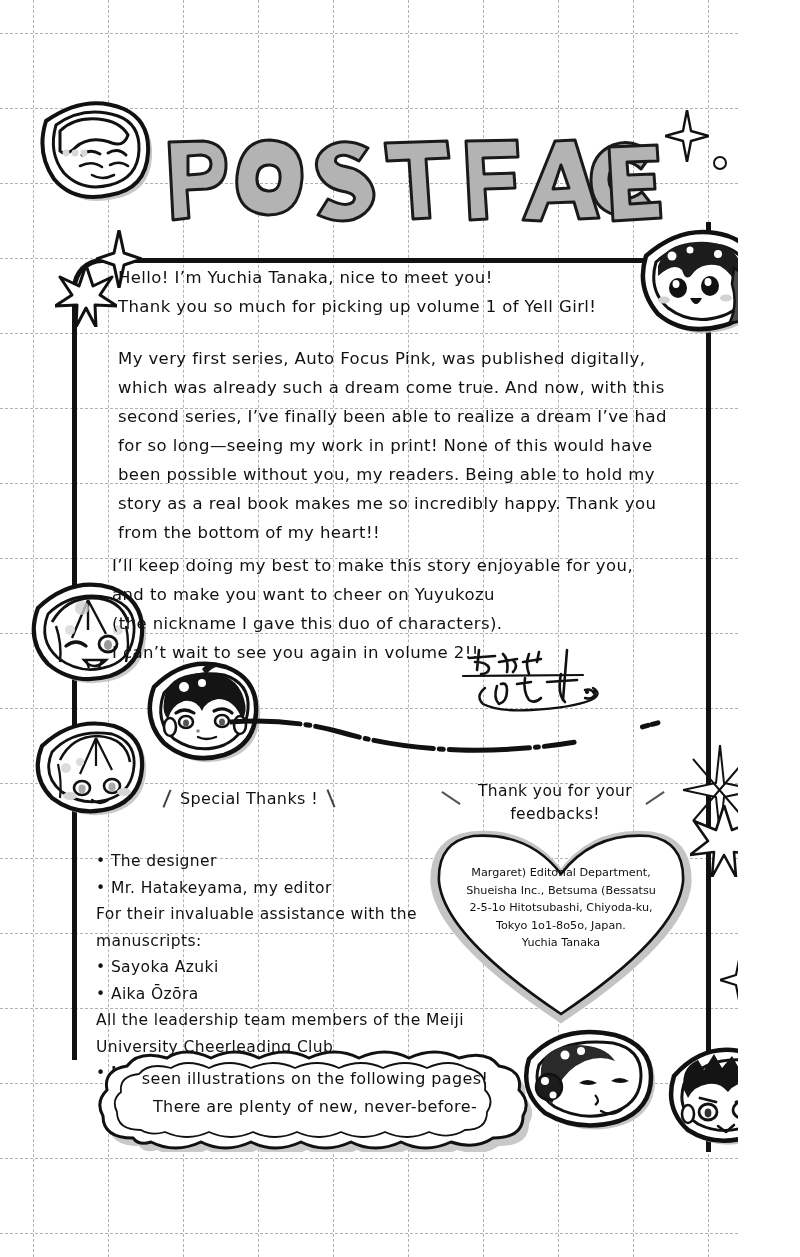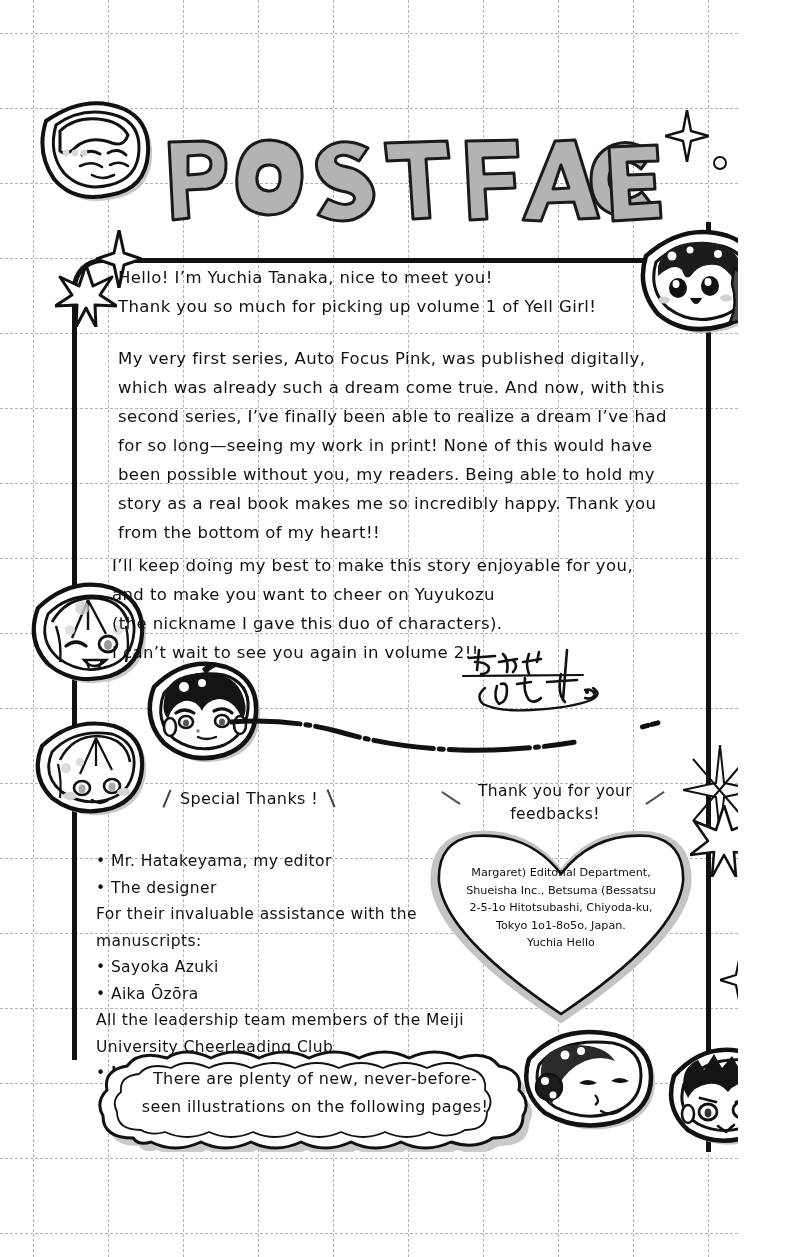--- a/index.html
+++ b/index.html
@@ -461,22 +461,22 @@
     </svg>
   </div>
 
   <div id="thanks-head" class="hand">
     <span class="slash"></span>
     <span>Special Thanks !</span>
     <span class="slash r"></span>
   </div>
 
   <div id="thanks-list" class="hand">
+    <div class="b">The designer</div>
     <div class="b">Mr. Hatakeyama, my editor</div>
-    <div class="b">The designer</div>
     <div class="p">For their invaluable assistance with the</div>
     <div class="p">manuscripts:</div>
     <div class="b">Sayoka Azuki</div>
     <div class="b">Aika Ōzōra</div>
     <div class="p">All the leadership team members of the Meiji</div>
     <div class="p">University Cheerleading Club</div>
     <div class="b">Meiji University – Cheerleading Festival 2024</div>
   </div>
 
   <div id="fb-head" class="hand">
@@ -490,21 +490,21 @@
     <svg width="272" height="198" viewBox="0 0 272 198">
       <path d="M136 192 Q16 112 10 58 Q8 16 46 10 Q104 4 136 50 Q168 4 226 10 Q264 16 262 58 Q256 112 136 192 Z" fill="none" stroke="#c4c4c4" stroke-width="9"></path>
       <path d="M136 188 Q20 110 14 56 Q12 16 48 10 Q104 6 136 48 Q168 6 224 10 Q260 16 258 56 Q252 110 136 188 Z" fill="#fff" stroke="#111" stroke-width="2.6"></path>
     </svg>
   </div>
   <div id="heart-text" class="hand">
     <div>Margaret) Editorial Department,</div>
     <div>Shueisha Inc., Betsuma (Bessatsu</div>
     <div>2-5-1o Hitotsubashi, Chiyoda-ku,</div>
     <div>Tokyo 1o1-8o5o, Japan.</div>
-    <div>Yuchia Hello</div>
+    <div>Yuchia Tanaka</div>
   </div>
 
   <div id="cloud">
     <svg width="440" height="106" viewBox="0 0 440 106">
       <path d="M38 92 Q8 92 8 70 Q0 56 12 44 Q8 24 32 20 Q44 4 72 12 Q90 0 116 12
                Q140 0 164 12 Q190 0 214 12 Q240 0 264 12 Q290 0 314 12 Q340 0 364 12
                Q392 4 404 20 Q428 24 424 44 Q436 56 428 70 Q428 92 398 92
                Q380 104 356 96 Q330 108 306 96 Q280 108 256 96 Q230 108 206 96
                Q180 108 156 96 Q130 108 106 96 Q80 108 56 96 Q44 100 38 92 Z" fill="#c9c9c9" transform="translate(6,8)"></path>
       <path d="M38 92 Q8 92 8 70 Q0 56 12 44 Q8 24 32 20 Q44 4 72 12 Q90 0 116 12
@@ -513,17 +513,17 @@
                Q380 104 356 96 Q330 108 306 96 Q280 108 256 96 Q230 108 206 96
                Q180 108 156 96 Q130 108 106 96 Q80 108 56 96 Q44 100 38 92 Z" fill="#fff" stroke="#111" stroke-width="3"></path>
       <path d="M46 84 Q22 84 22 66 Q16 54 26 46 Q24 30 44 28 Q54 16 76 22 Q92 12 114 22
                Q134 12 156 22 Q178 12 200 22 Q222 12 244 22 Q266 12 288 22 Q310 12 332 22
                Q354 12 372 22 Q392 26 390 44 Q400 54 392 66 Q392 84 370 84
                Q354 94 334 86 Q312 96 290 86 Q268 96 246 86 Q224 96 202 86
                Q180 96 158 86 Q136 96 114 86 Q92 96 70 86 Q56 90 46 84 Z" fill="none" stroke="#111" stroke-width="1.8"></path>
     </svg>
   </div>
   <div id="cloud-text" class="hand">
+    <div>seen illustrations on the following pages!</div>
     <div>There are plenty of new, never-before-</div>
-    <div>seen illustrations on the following pages!</div>
   </div>
 
 </div>
 
 </body></html>

